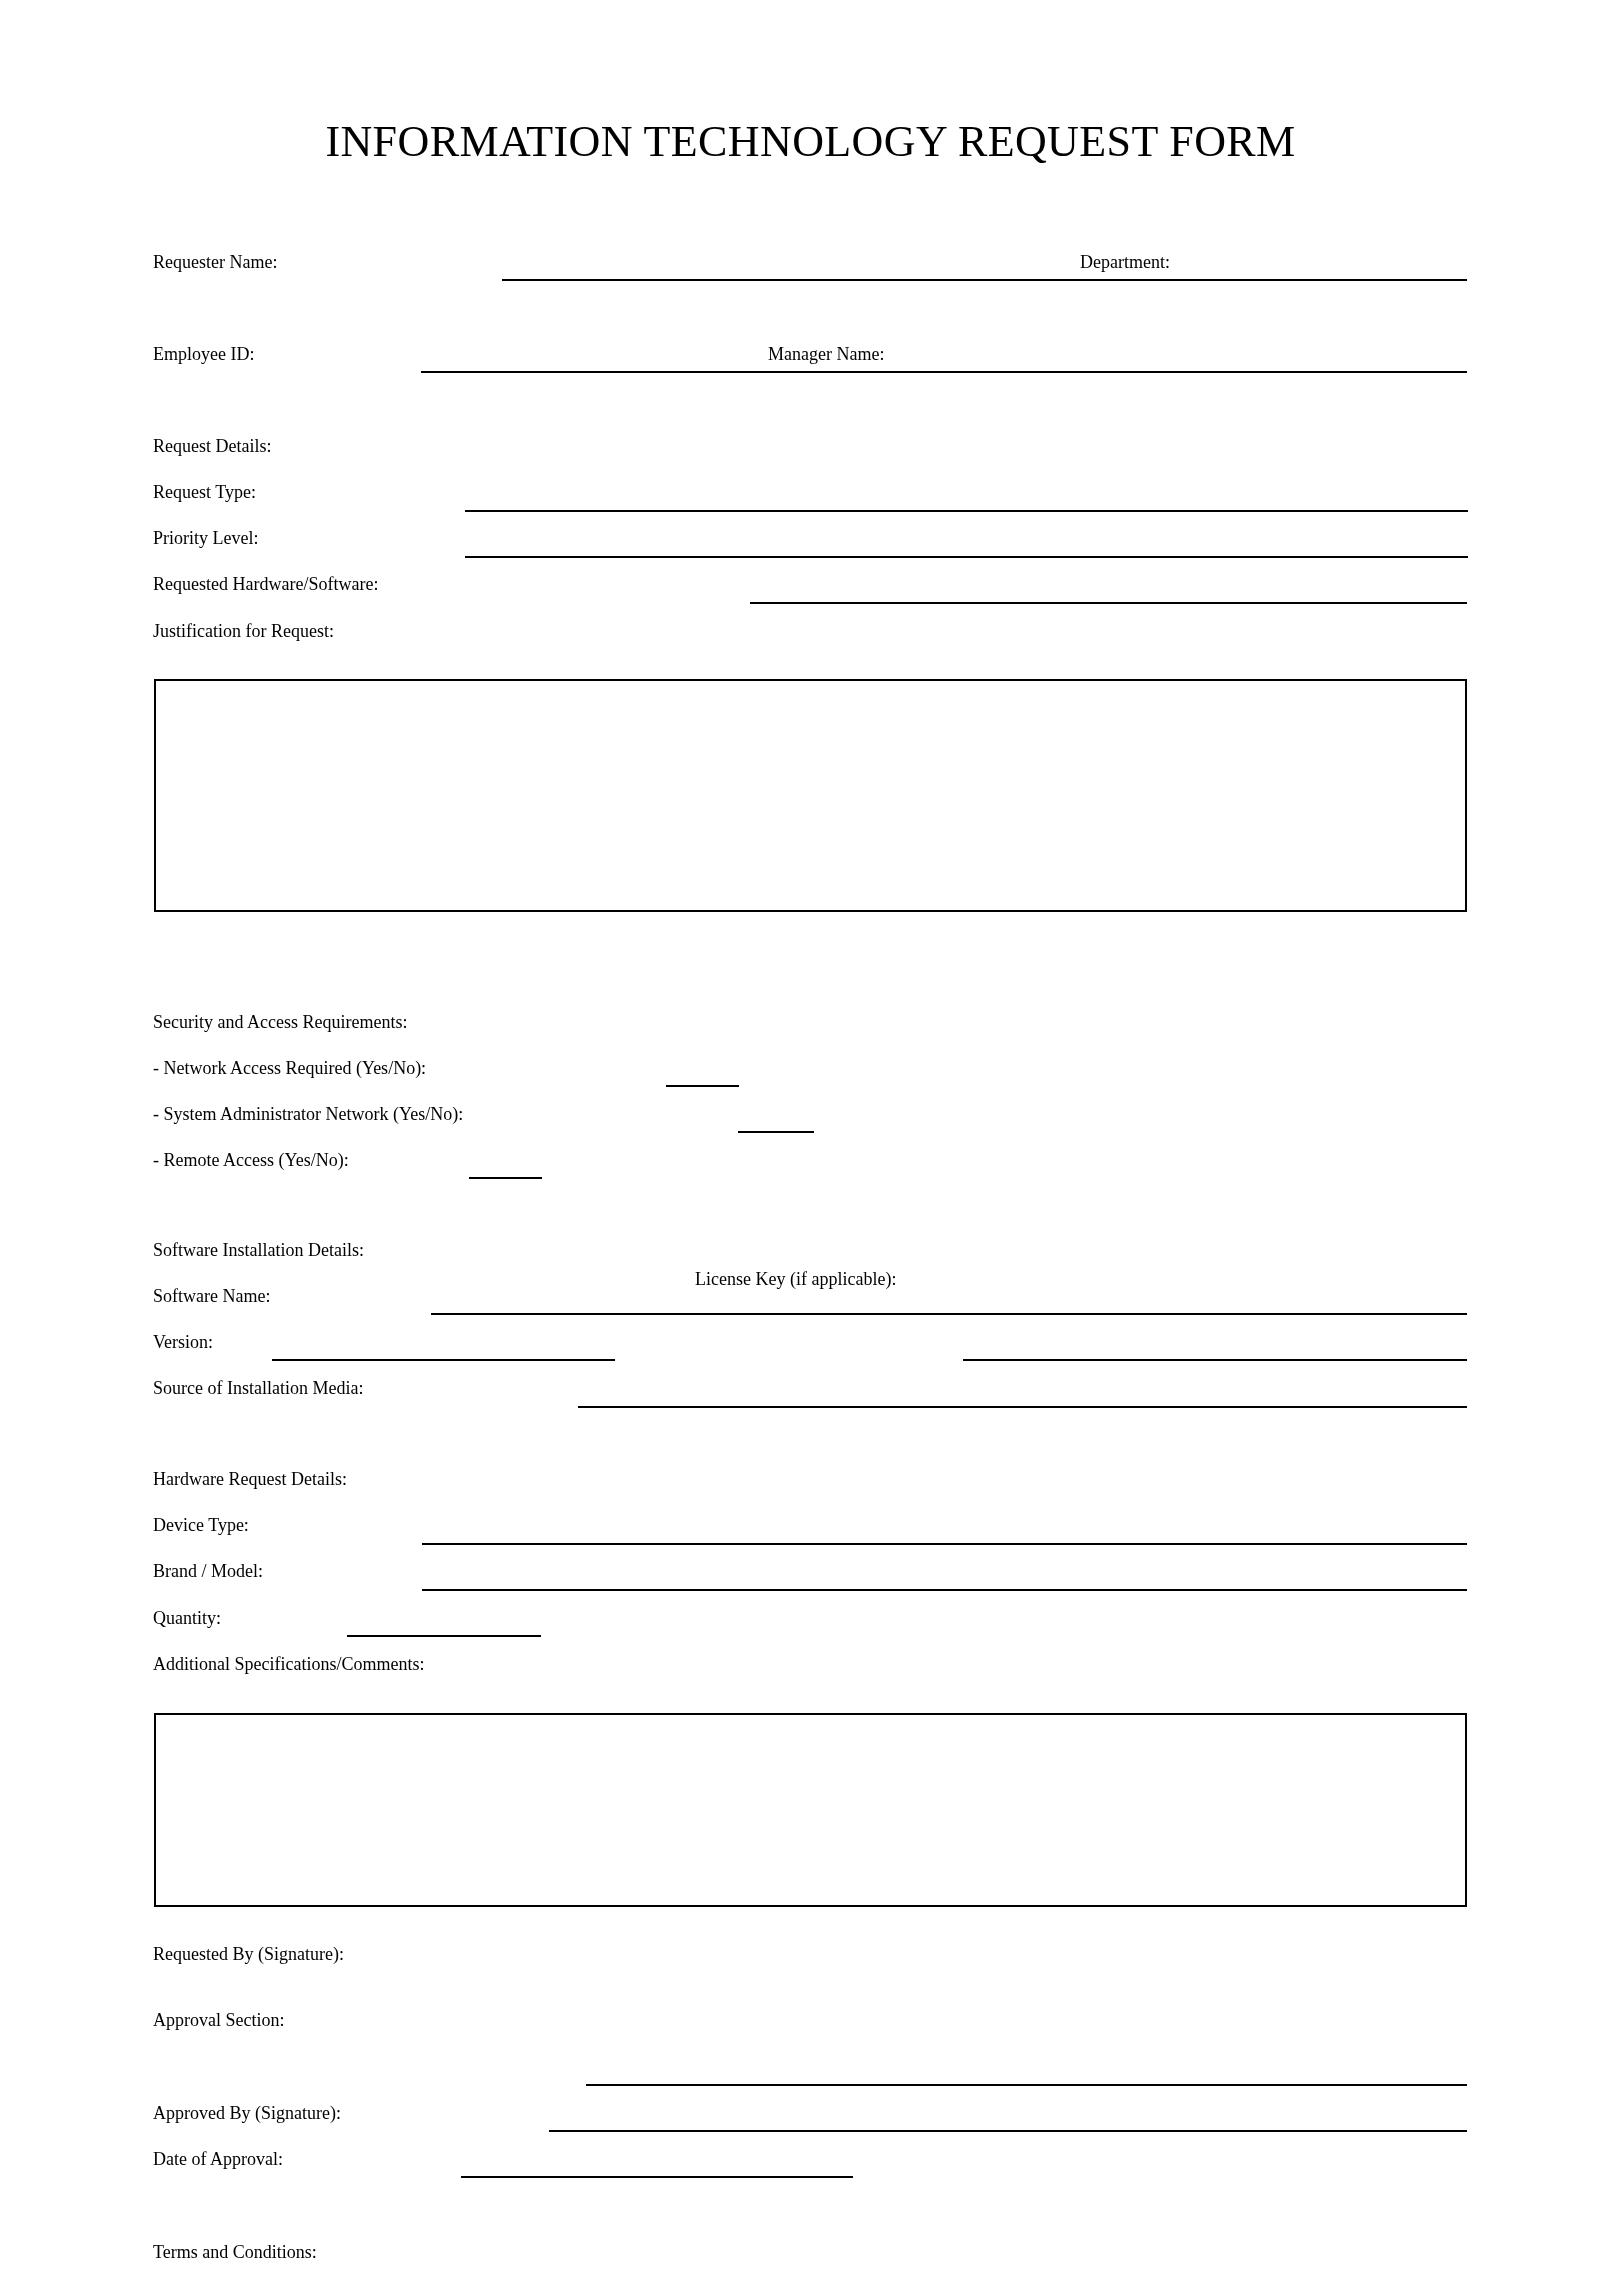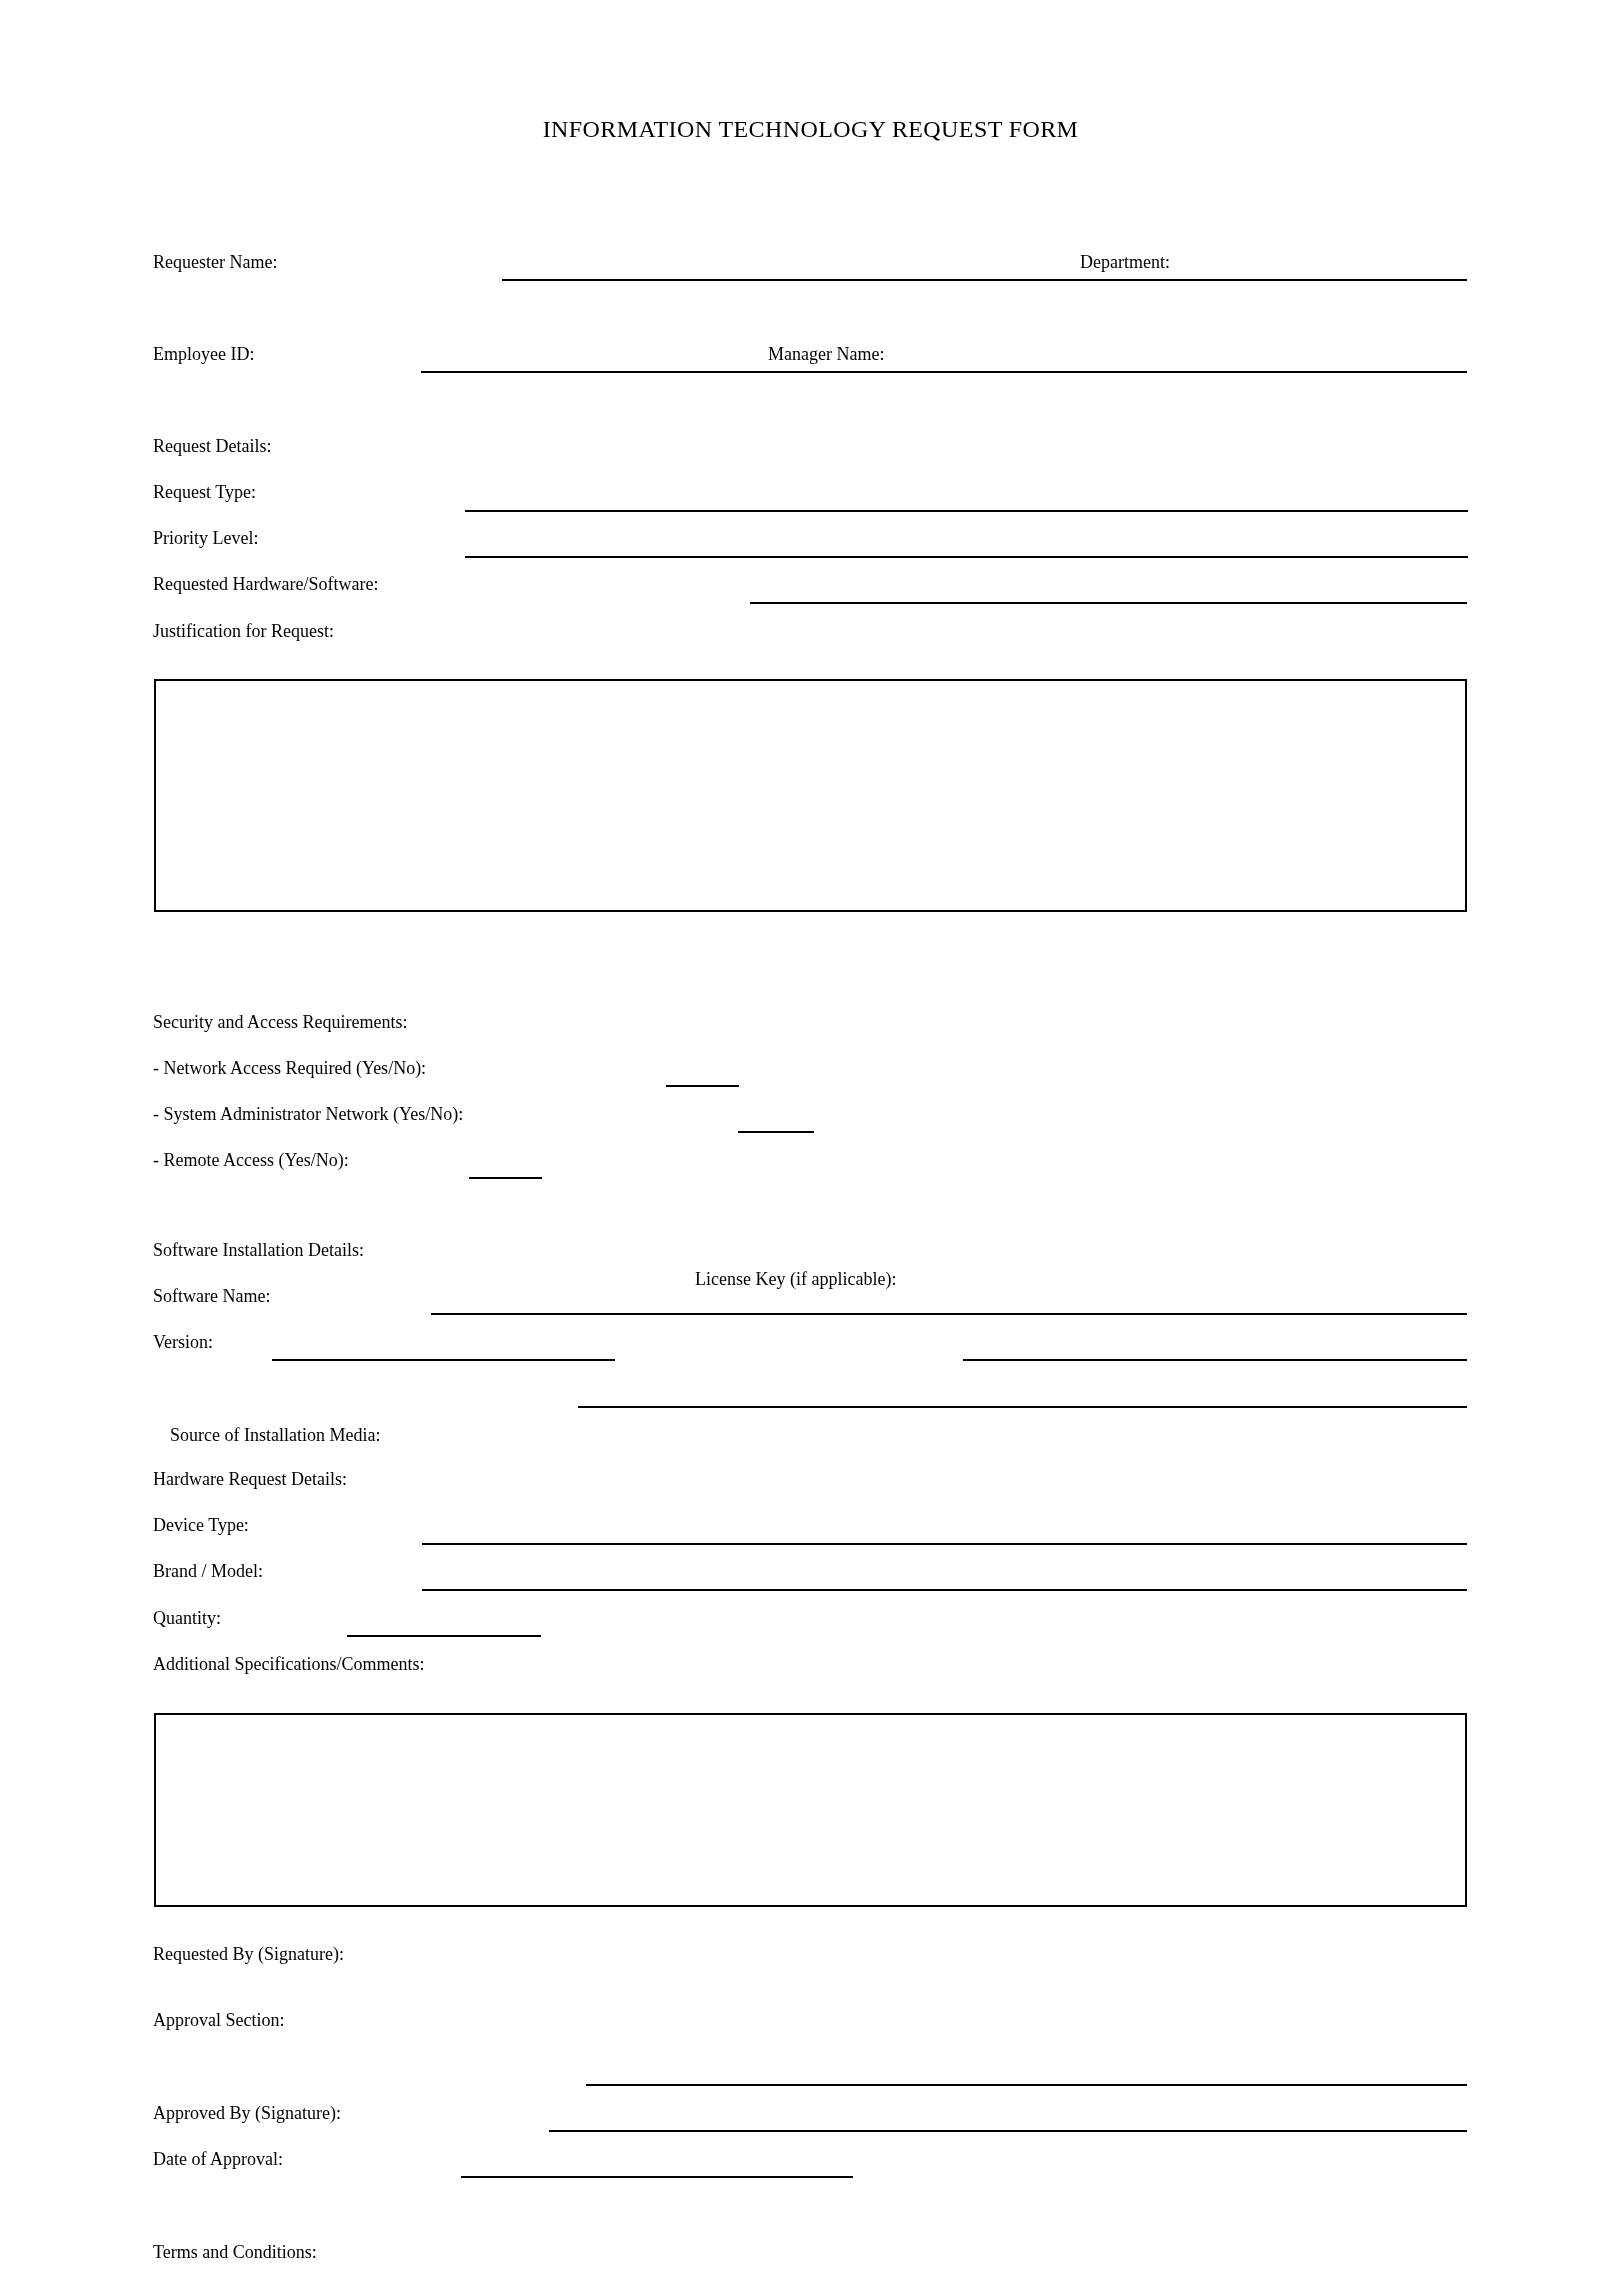--- a/index.html
+++ b/index.html
@@ -16,21 +16,21 @@
     color: #000000;
     overflow: hidden;
   }
 
   .title {
     position: absolute;
     left: 0;
     right: 0;
     top: 116px;
     text-align: center;
-    font-size: 24px;
+    font-size: 44px;
     letter-spacing: 0.4px;
     white-space: nowrap;
   }
 
   
   .lbl {
     position: absolute;
     font-size: 18px;
     line-height: 29px;
     white-space: nowrap;
@@ -95,21 +95,21 @@
   <div class="lbl" style="left:153px; top:1236px;">Software Installation Details:</div>
 
   <div class="lbl" style="left:153px; top:1282px;">Software Name:</div>
   <div class="rule" style="left:431px; top:1313px; width:1036px;"></div>
 
   <div class="lbl" style="left:153px; top:1328px;">Version:</div>
   <div class="rule" style="left:272px; top:1359px; width:343px;"></div>
   <div class="lbl" style="left:695px; top:1265px;">License Key (if applicable):</div>
   <div class="rule" style="left:963px; top:1359px; width:504px;"></div>
 
-  <div class="lbl" style="left:170px; top:1374px;margin-top:47px;">Source of Installation Media:</div>
+  <div class="lbl" style="left:153px; top:1374px;">Source of Installation Media:</div>
   <div class="rule" style="left:578px; top:1406px; width:889px;"></div>
 
   <div class="lbl" style="left:153px; top:1465px;">Hardware Request Details:</div>
 
   <div class="lbl" style="left:153px; top:1511px;">Device Type:</div>
   <div class="rule" style="left:422px; top:1543px; width:1045px;"></div>
 
   <div class="lbl" style="left:153px; top:1557px;">Brand / Model:</div>
   <div class="rule" style="left:422px; top:1589px; width:1045px;"></div>
 

